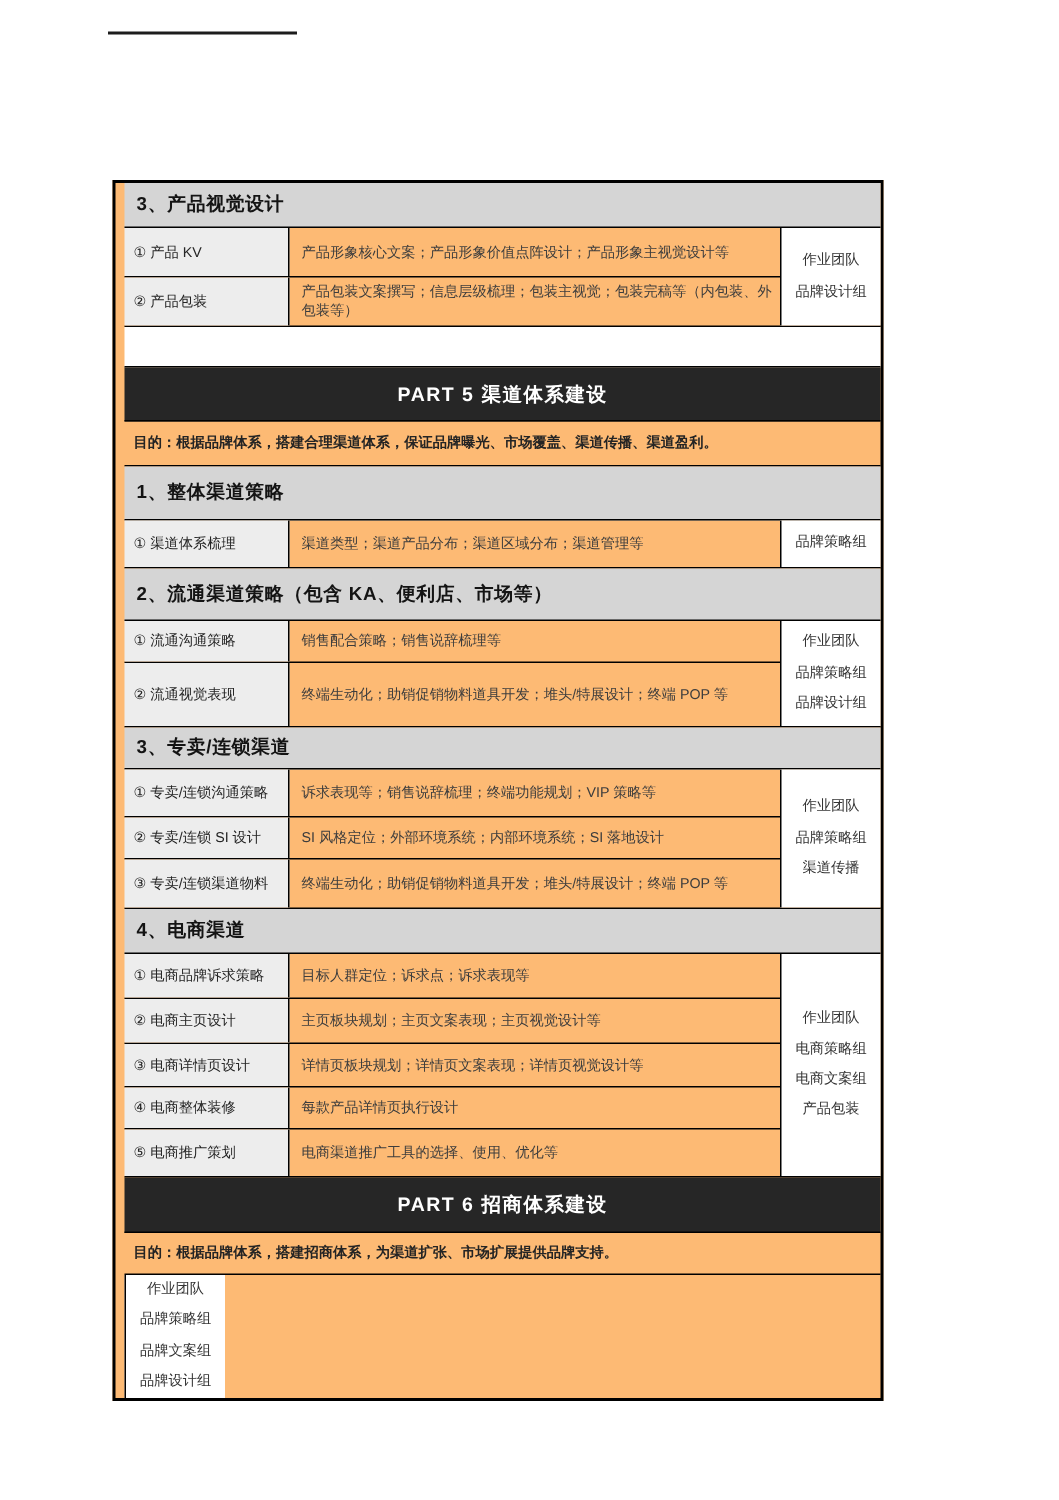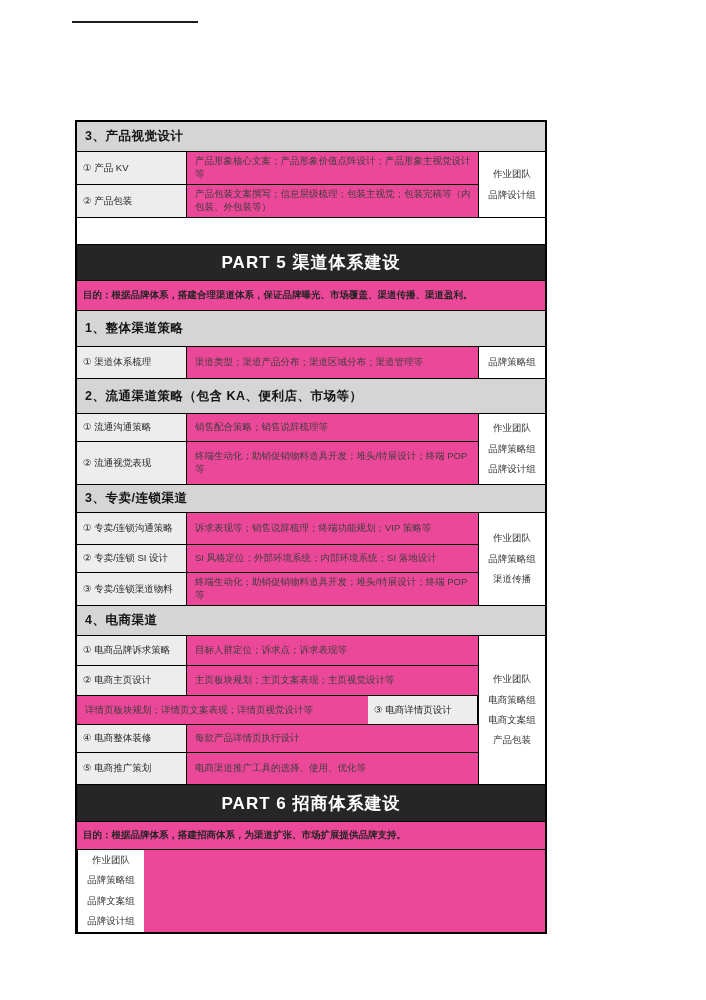--- a/index.html
+++ b/index.html
@@ -1,26 +1,26 @@
 <!DOCTYPE html>
 <html><head>
 <meta charset="utf-8">
 <style>
   html,body{margin:0;padding:0;background:#ffffff;}
   .page{position:relative;width:706px;height:1000px;background:#ffffff;overflow:hidden;
         font-family:"Liberation Sans","DejaVu Sans",sans-serif;}
   .page *{box-sizing:border-box;}
   .top-rule{position:absolute;left:72px;top:21px;width:126px;height:2px;background:#1c1c1c;}
-  .tbl{position:absolute;left:75px;top:120px;width:472px;border:2px solid #000;background:#ec4899;}
+  .tbl{position:absolute;left:75px;top:120px;width:514px;border:2px solid #000;background:#fdba74;padding-left:6px;}
   .row-b{border-bottom:1px solid #000;}
   .tbl > div:last-child{border-bottom:none;}
   .sec-header{background:#d5d5d5;display:flex;align-items:center;padding-left:8px;
               font-weight:bold;font-size:12.5px;color:#141414;letter-spacing:0.5px;}
   .banner{background:#262626;color:#ffffff;display:flex;align-items:center;justify-content:center;
-          font-weight:bold;font-size:17px;letter-spacing:1px;}
+          font-weight:bold;font-size:13px;letter-spacing:1px;}
   .purpose{display:flex;align-items:center;padding-left:6px;font-weight:bold;font-size:9.5px;color:#242424;}
   .blank{background:#ffffff;}
   .block{display:flex;align-items:stretch;}
   .rows{flex:1;display:flex;flex-direction:column;}
   .trow{display:flex;align-items:stretch;border-bottom:1px solid #000;}
   .trow.last{border-bottom:none;}
   .cell{display:flex;align-items:center;}
   .label{width:110px;background:#ededed;border-right:1px solid #000;padding-left:6px;
          font-size:9.5px;color:#262626;}
   .desc{flex:1;padding-left:8px;padding-right:4px;font-size:9.5px;color:#3d3d3d;}
@@ -133,22 +133,22 @@
       <div class="rows">
         <div class="trow" style="height:30px">
           <div class="cell label">① 电商品牌诉求策略</div>
           <div class="cell desc">目标人群定位；诉求点；诉求表现等</div>
         </div>
         <div class="trow" style="height:30px">
           <div class="cell label">② 电商主页设计</div>
           <div class="cell desc">主页板块规划；主页文案表现；主页视觉设计等</div>
         </div>
         <div class="trow" style="height:29px">
+          <div class="cell label">③ 电商详情页设计</div>
           <div class="cell desc">详情页板块规划；详情页文案表现；详情页视觉设计等</div>
-          <div class="cell label">③ 电商详情页设计</div>
         </div>
         <div class="trow" style="height:28px">
           <div class="cell label">④ 电商整体装修</div>
           <div class="cell desc">每款产品详情页执行设计</div>
         </div>
         <div class="trow last" style="height:31px">
           <div class="cell label">⑤ 电商推广策划</div>
           <div class="cell desc">电商渠道推广工具的选择、使用、优化等</div>
         </div>
       </div>

